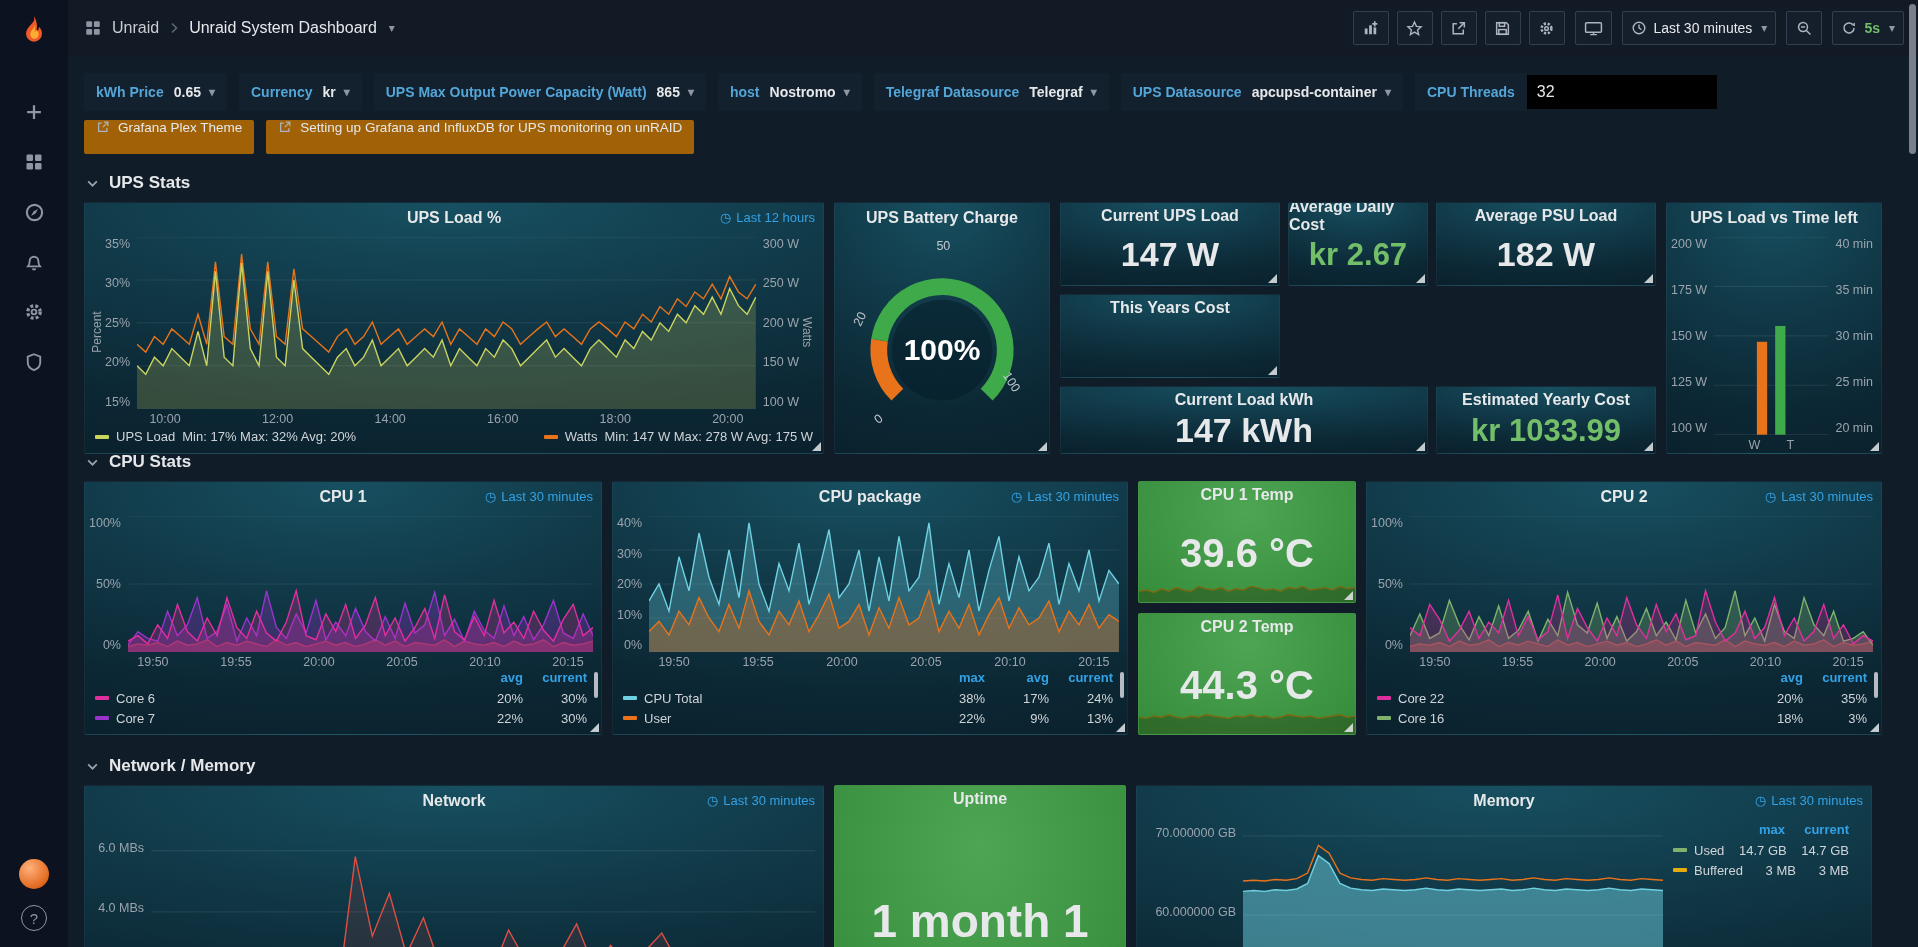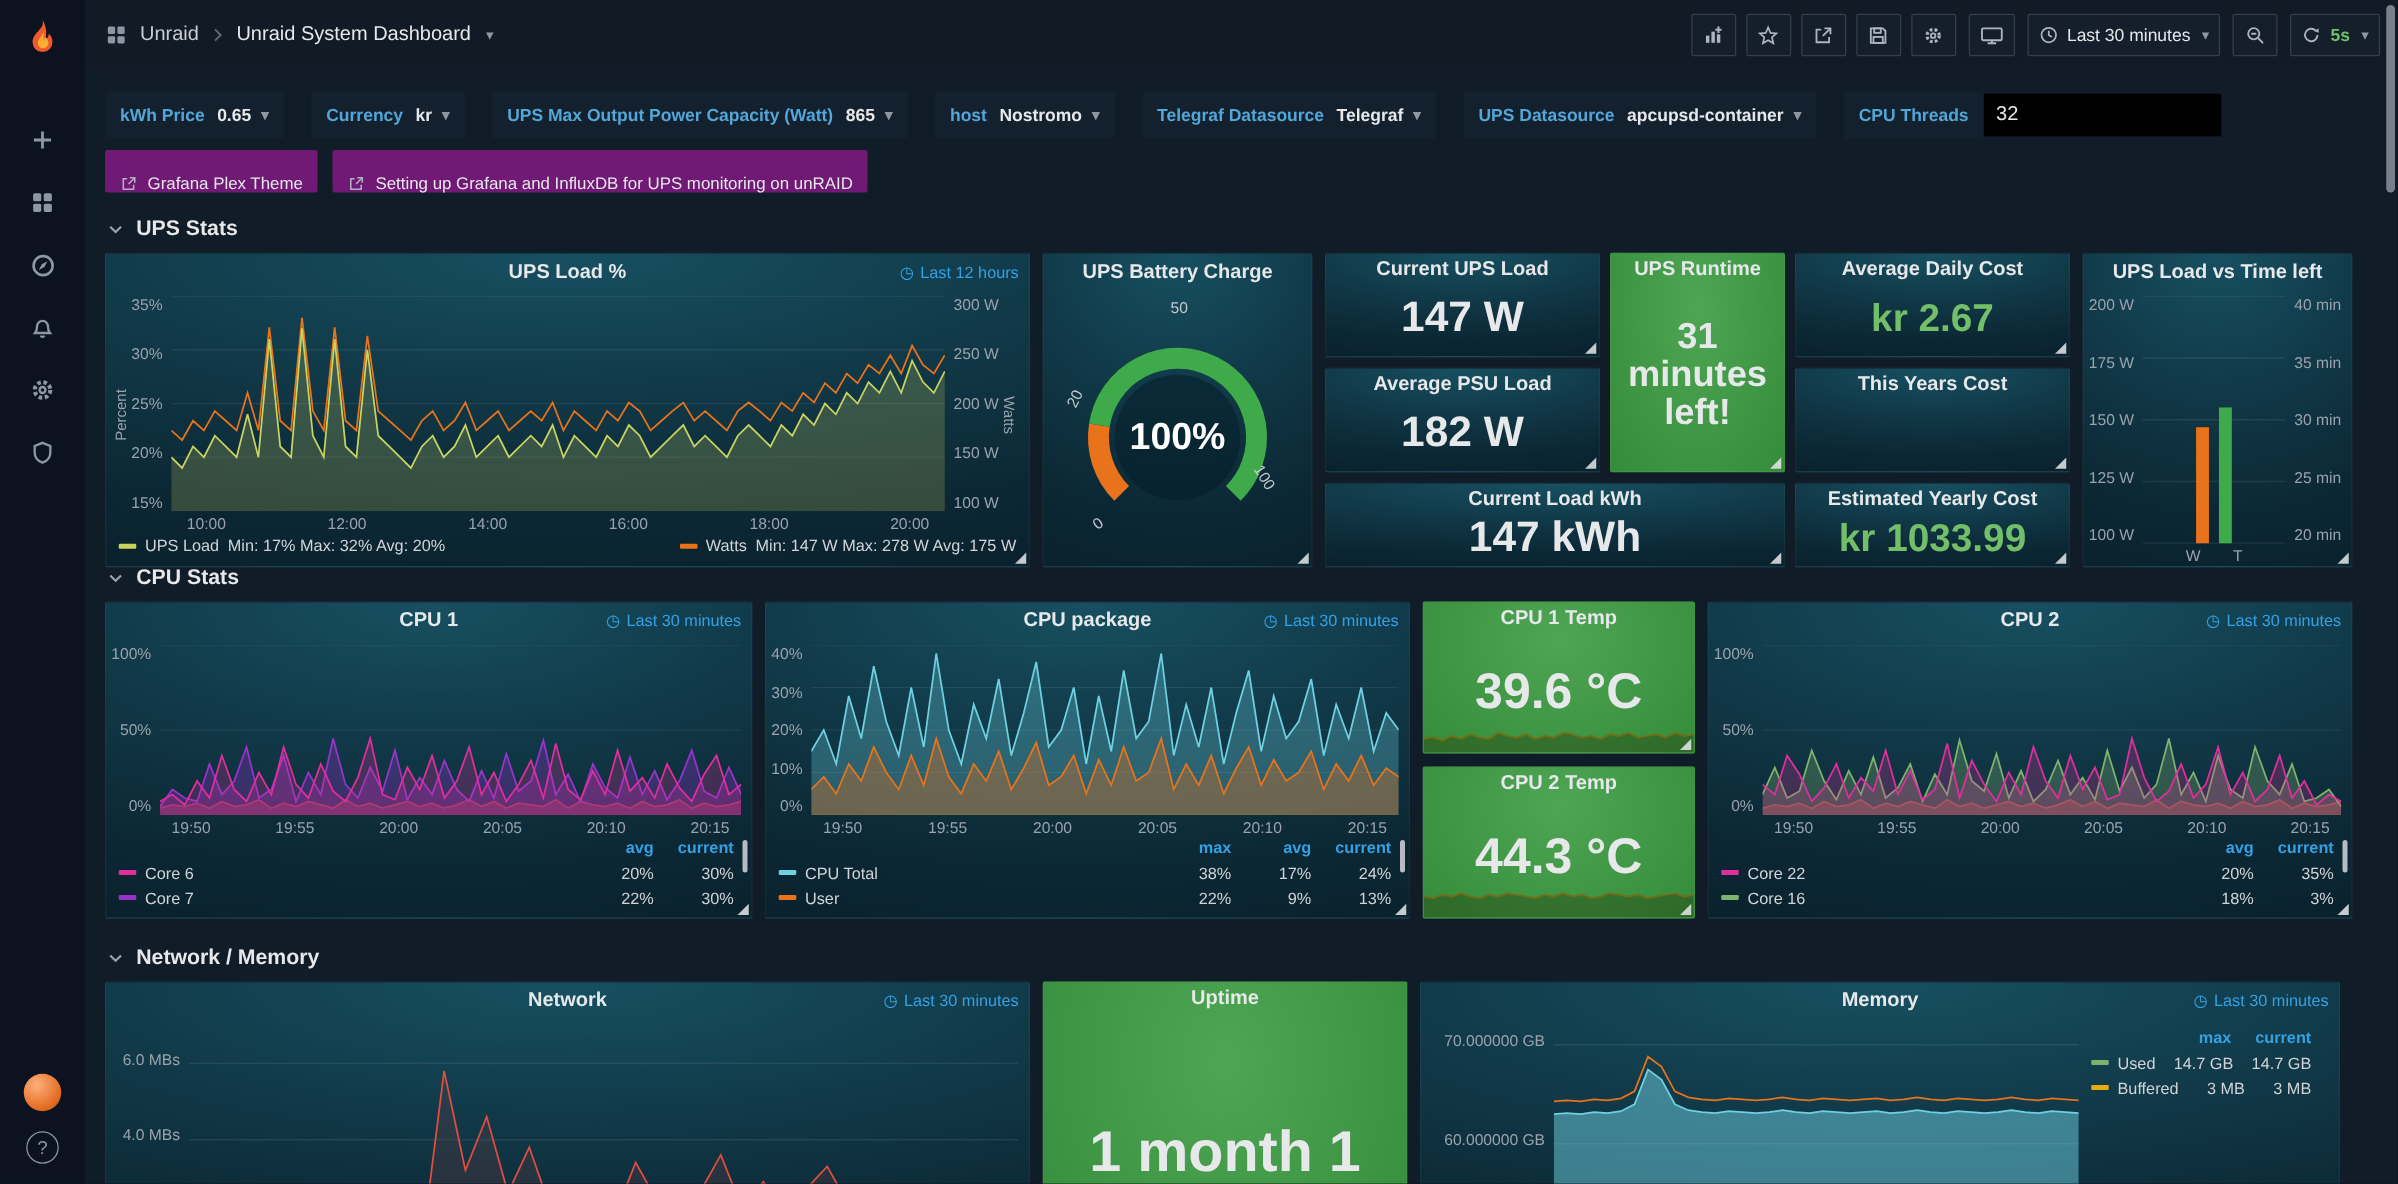--- a/index.html
+++ b/index.html
@@ -27,28 +27,28 @@
   .nav-right { margin-left:auto; display:flex; align-items:center; gap:10px; }
   .nbtn { height:34px; min-width:36px; padding:0 8px; background:#151e2b; border:1px solid #343e4e; border-radius:2px;
           display:flex; align-items:center; justify-content:center; gap:7px; color:#aeb4be; font-size:14px; cursor:pointer; }
   .nbtn-group { display:flex; gap:8px; }
   .grn { color:#73bf69; font-weight:700; }
 
   
   .content { flex:1; padding:16px 16px 0 16px; overflow:hidden; position:relative; background:#101c28; }
   .scroll-thumb { position:absolute; right:2px; top:4px; width:7px; height:150px; background:#78808b; border-radius:4px; }
 
-  .chips { display:flex; gap:22px; align-items:center; height:40px; margin-bottom:8px; flex-wrap:nowrap; }
+  .chips { display:flex; gap:12px; align-items:center; height:40px; margin-bottom:8px; flex-wrap:nowrap; }
   .chip { display:flex; align-items:center; height:38px; background:#13202e; border-radius:2px; padding:0 12px; gap:10px; cursor:pointer; white-space:nowrap; }
   .chip-label { color:#53a6d8; font-size:14px; font-weight:600; }
   .chip-value { color:#e6e8ea; font-size:14px; font-weight:600; display:flex; align-items:center; gap:6px; }
   .chip-input { width:190px; height:34px; background:#000; border:none; color:#e6e8ea; font-size:16px; padding:0 10px; font-family:"Liberation Sans",sans-serif; }
 
   .links { display:flex; gap:12px; height:34px; margin-bottom:10px; }
-  .linkbtn { display:flex; align-items:flex-end; gap:8px; background:#701a75; border-radius:2px; padding:0 12px; color:#e6e8ea; font-size:13.5px; cursor:pointer; }
+  .linkbtn { display:flex; align-items:flex-start; gap:8px; background:#a16207; border-radius:2px; padding:0 12px; color:#e6e8ea; font-size:13.5px; cursor:pointer; }
 
   .sec-head { height:38px; display:flex; align-items:center; gap:10px; color:#e6e8ea; font-size:17px; font-weight:600; cursor:pointer; padding-left:2px; }
   .sec-head svg { color:#9aa3ad; }
 
   
   .row-ups { display:grid; grid-template-columns:740px 216px 596px 216px; gap:10px; height:229px; margin-bottom:12px; }
   .row-cpu { display:grid; grid-template-columns:518px 516px 218px 516px; gap:10px; height:254px; margin-bottom:12px; }
   .row-net { display:grid; grid-template-columns:740px 292px 736px; gap:10px; height:250px; }
   .stats-block { display:grid; grid-template-columns:220px 140px 220px; grid-template-rows:84px 84px 1fr; gap:8px; }
   .temps-col { display:grid; grid-template-rows:1fr 1fr; gap:10px; }
@@ -422,26 +422,20 @@
             <span class="gt gt100">100</span>
           </div>
         </div>
 
         <div class="stats-block">
           <div class="panel stat">
             <div class="p-head">
                 <span class="p-title">Current UPS Load</span>
               </div>
             <div class="stat-val">147 W</div>
-          </div>
-          <div class="panel green stat" style="grid-area: 1 / 2 / span 2; background-color: rgb(58, 155, 64);">
-            <div class="p-head">
-                <span class="p-title">UPS Runtime</span>
-              </div>
-            <div class="stat-val wrap">31 minutes left!</div>
           </div>
           <div class="panel stat">
             <div class="p-head">
                 <span class="p-title">Average Daily Cost</span>
               </div>
             <div class="stat-val small" style="color: rgb(115, 191, 105);">kr 2.67</div>
           </div>
           <div class="panel stat">
             <div class="p-head">
                 <span class="p-title">Average PSU Load</span>

